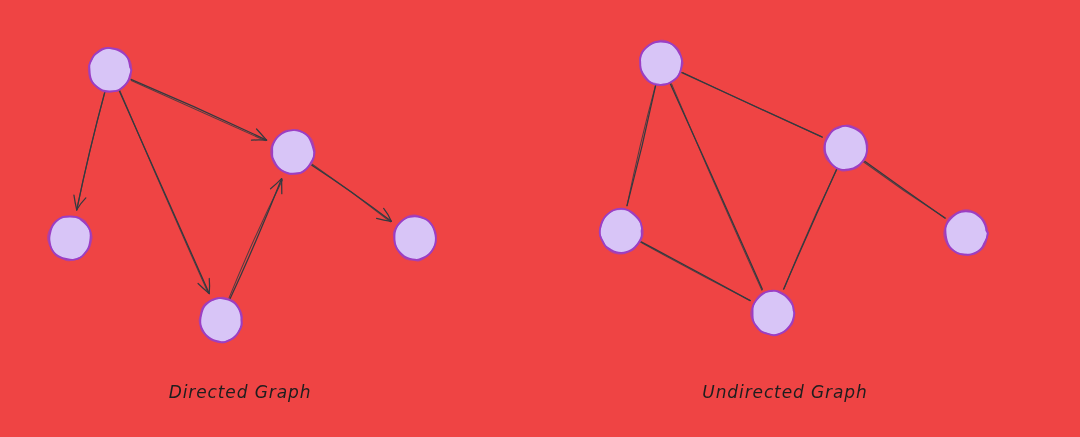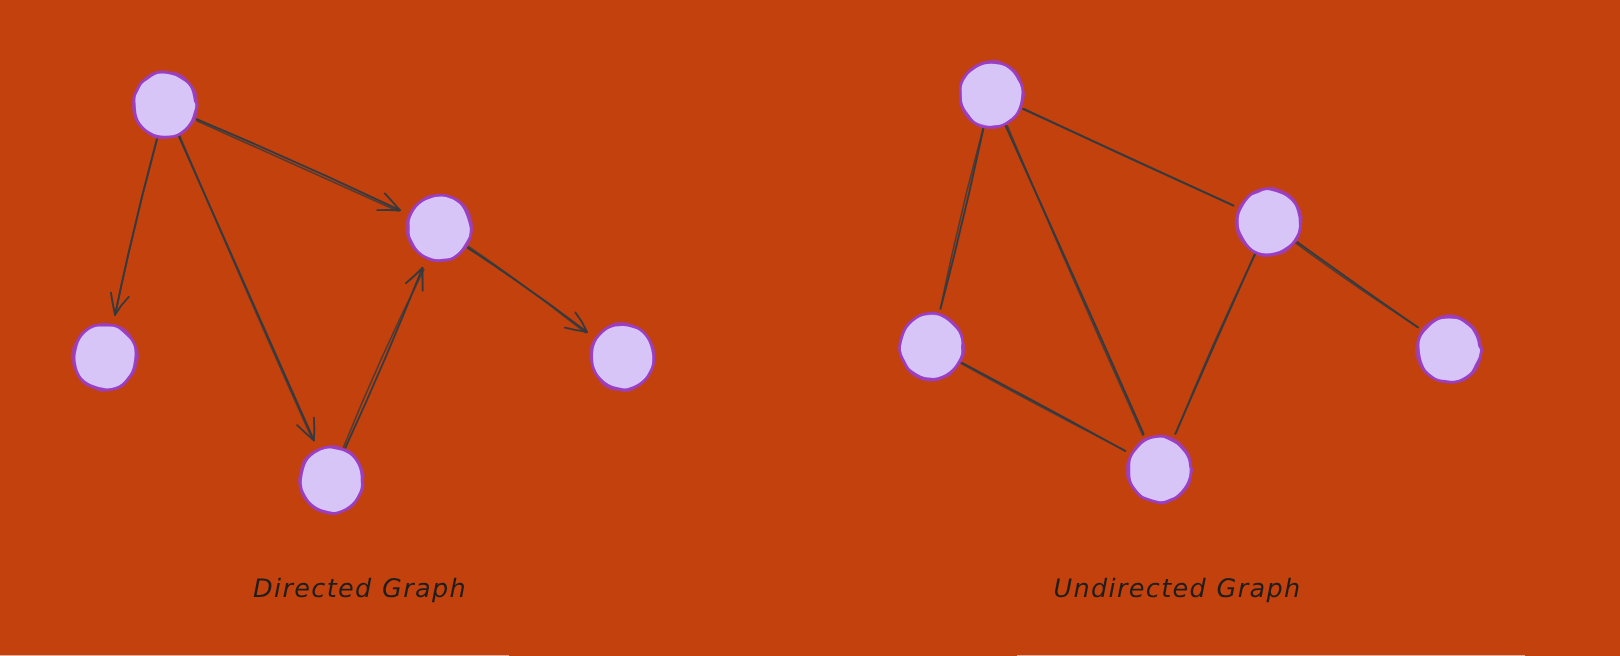--- a/index.html
+++ b/index.html
@@ -11,21 +11,21 @@
   body {
     width: 1080px;
     height: 437px;
     overflow: hidden;
     font-family: "DejaVu Sans", sans-serif;
   }
   #canvas-root {
     position: relative;
     width: 1080px;
     height: 437px;
-    background: #c2410c;
+    background: #ef4444;
   }
   svg.diagram-svg {
     position: absolute;
     top: 0;
     left: 0;
     width: 1080px;
     height: 437px;
     display: block;
   }
   .graph-caption {

